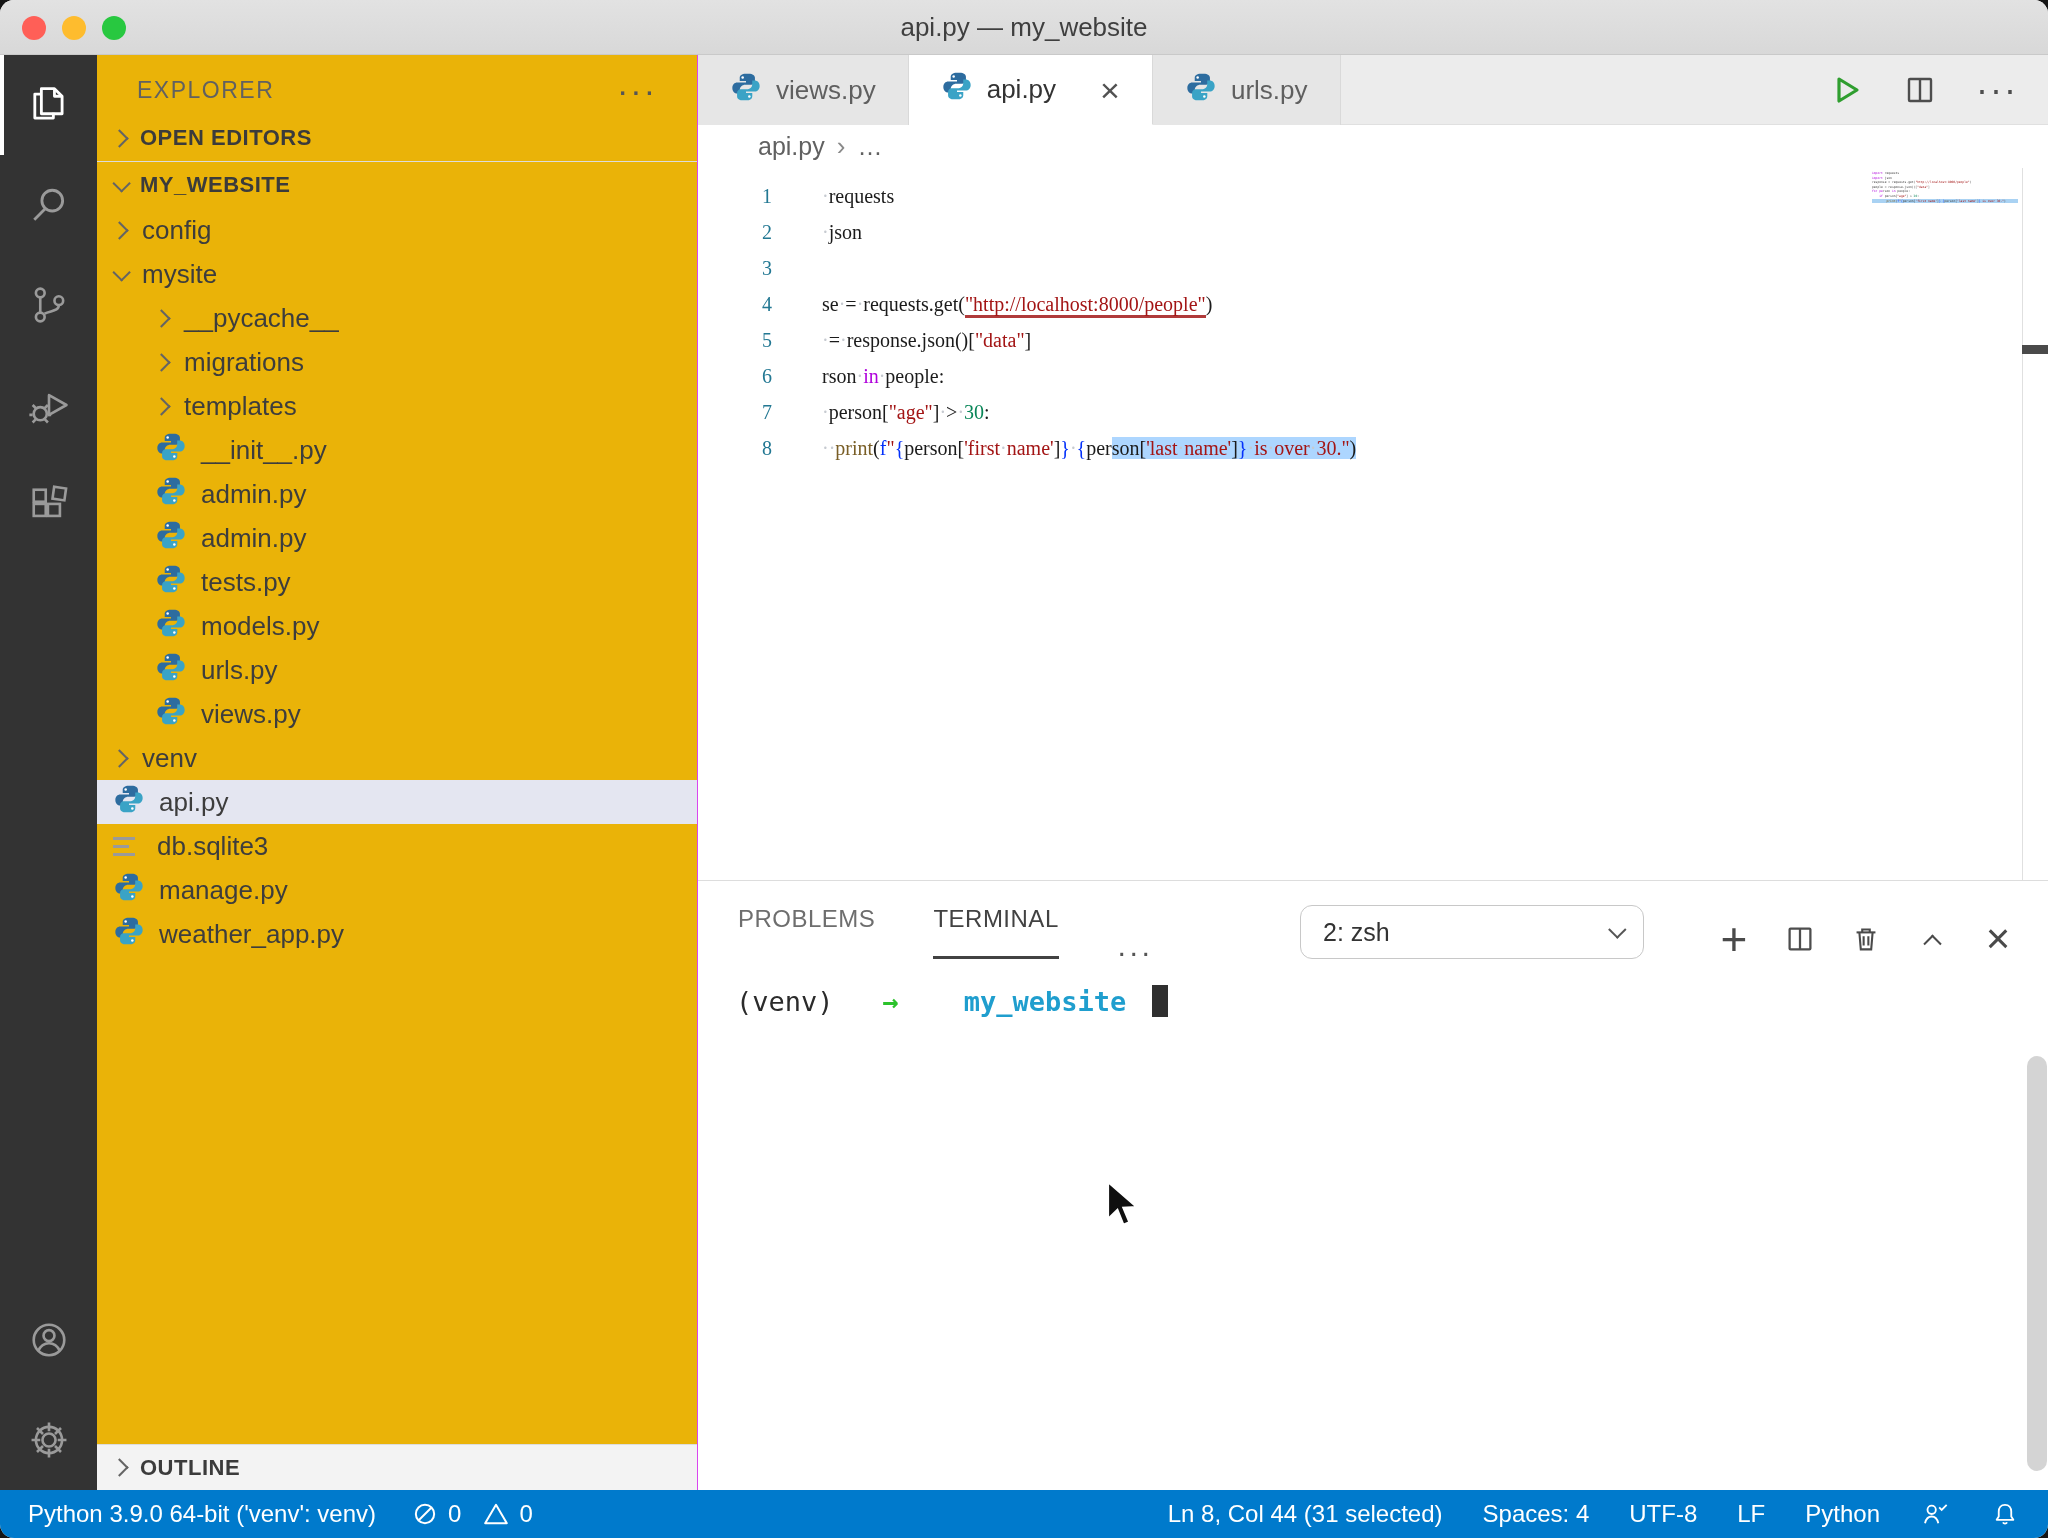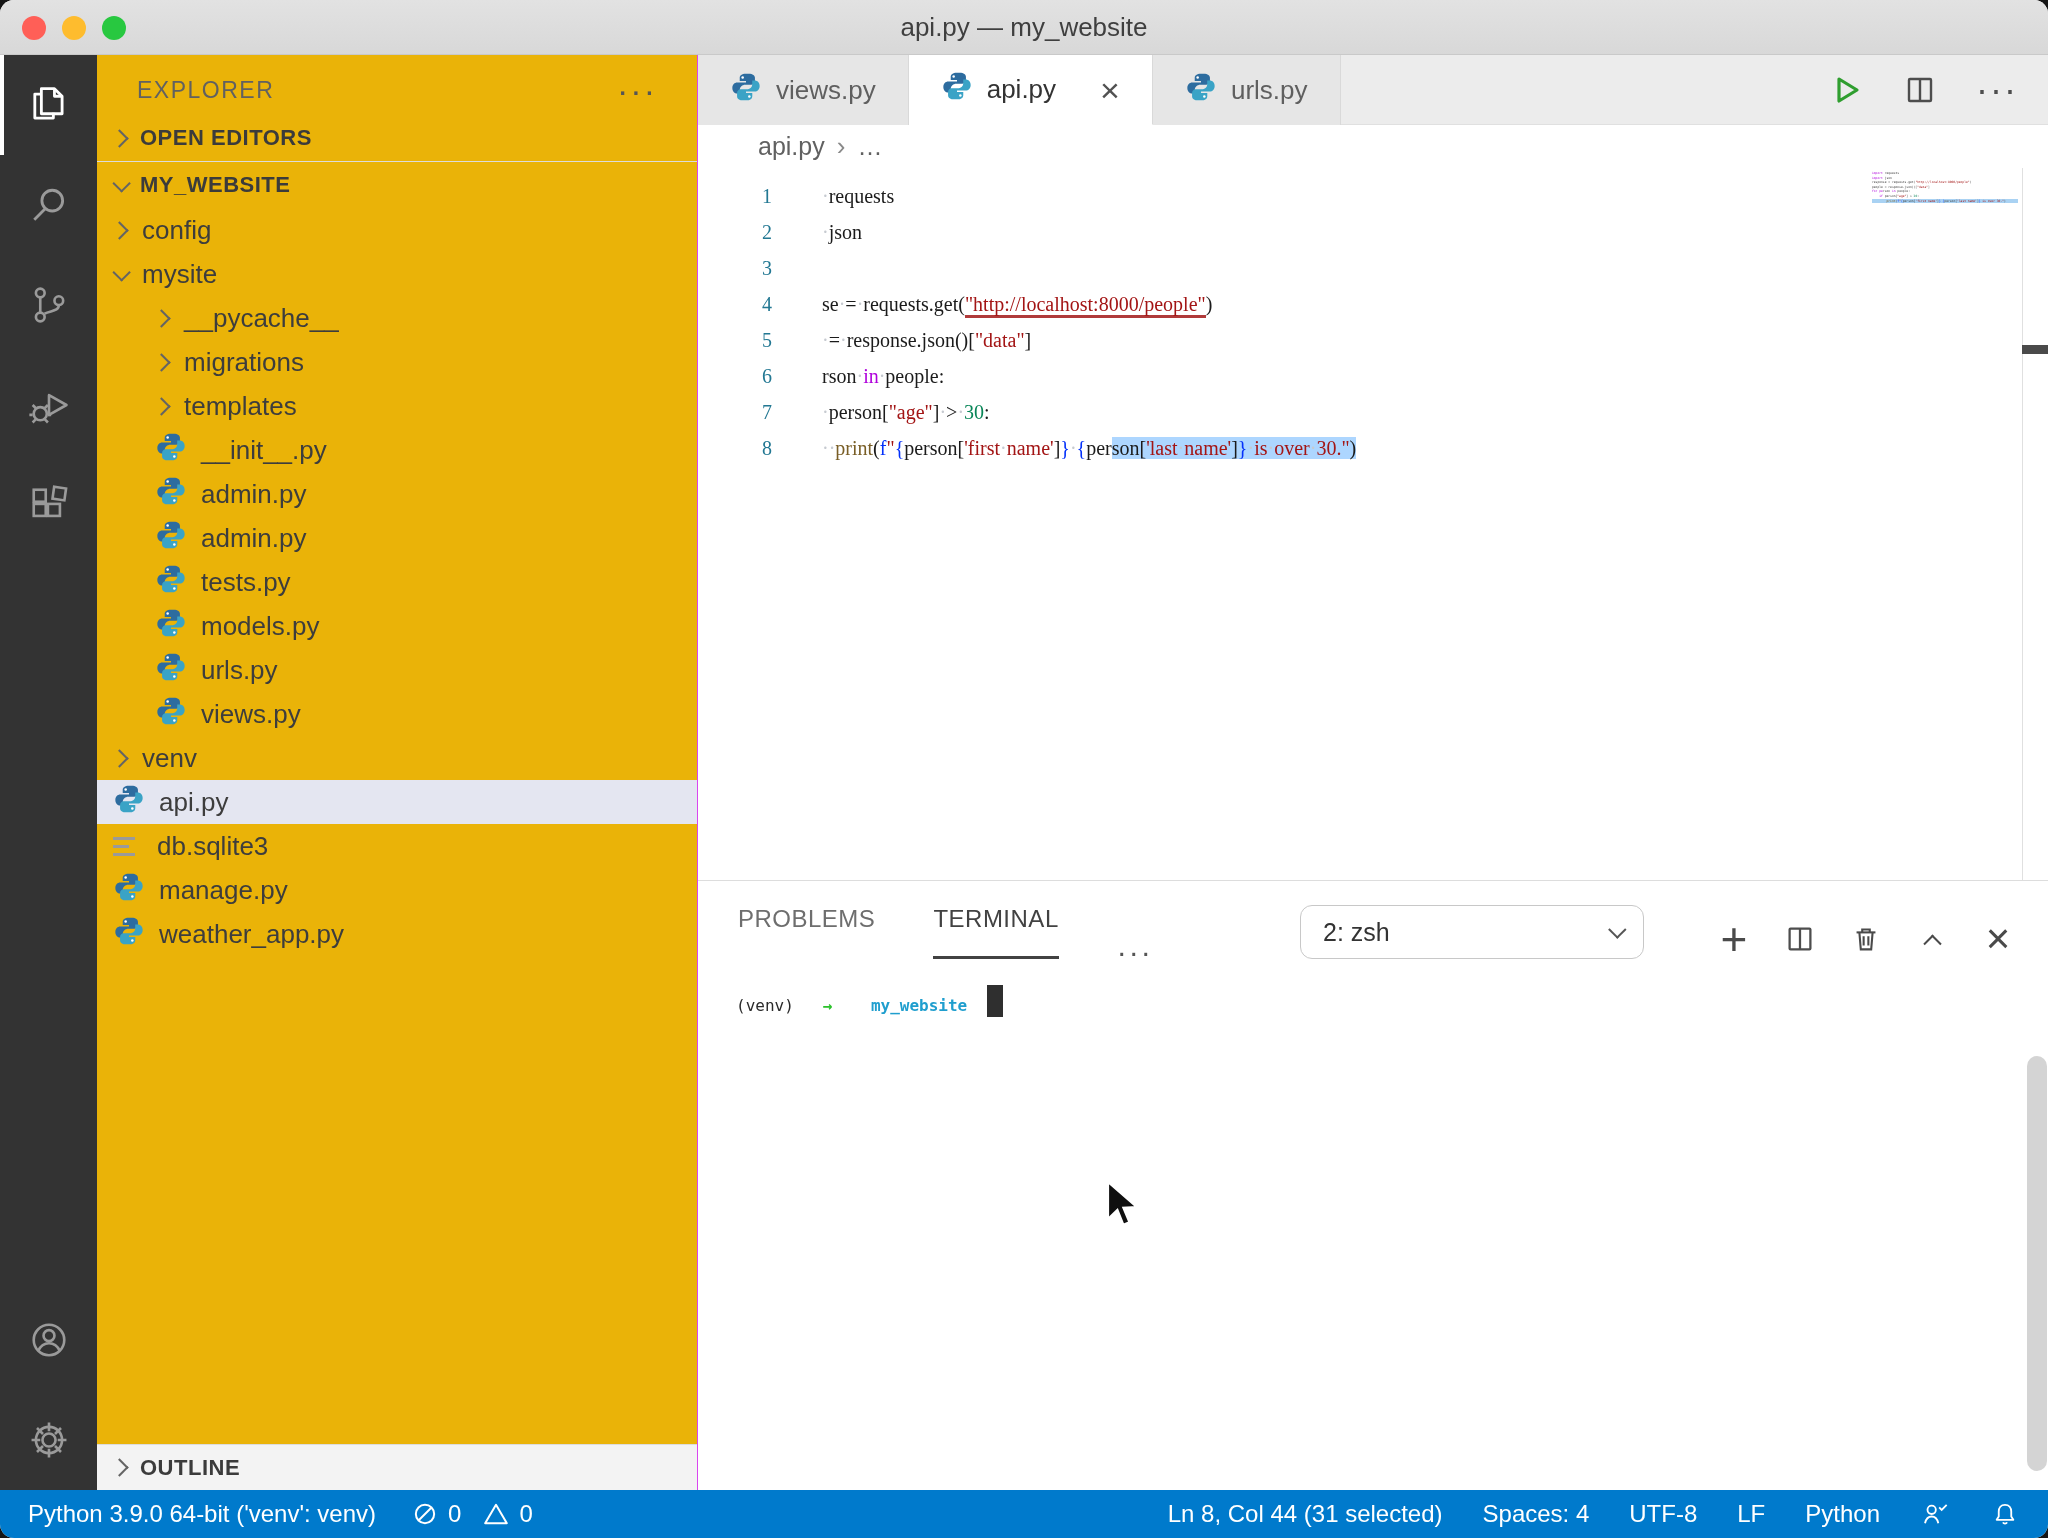--- a/index.html
+++ b/index.html
@@ -101,21 +101,21 @@
   .shell-select { width:344px; height:54px; border:1.6px solid #c8c8c8; border-radius:12px; background:#fff;
     display:flex; align-items:center; padding:0 22px; font-size:25px; color:#333; cursor:pointer; margin-right:44px; }
   .shell-select .chev { margin-left:auto; border-color:#555; transform:rotate(45deg) translateY(-4px); }
   .picon { color:#4a4a4a; cursor:pointer; display:flex; align-items:center; justify-content:center;
     width:40px; height:40px; margin-left:26px; }
   .picon svg { width:34px; height:34px; }
   .picon.plus { font-size:46px; font-weight:normal; line-height:34px; }
   .picon .chev { border-color:#4a4a4a; transform:rotate(-135deg) translate(-3px,-3px); }
   .picon.closex { font-size:42px; line-height:34px; }
   .term { padding:26px 8px 0 38px; font-family:"DejaVu Sans Mono","Liberation Mono",monospace;
-    font-size:16px; color:#2b2b2b; }
+    font-size:27px; color:#2b2b2b; }
   .t-arrow { font-weight:bold; }
   .t-cwd { font-weight:bold; }
   .t-cursor { display:inline-block; width:16px; height:32px; background:#2f2f2f; vertical-align:-6px; margin-left:10px; }
   .term-scrollbar { position:absolute; right:1px; top:175px; width:20px; height:415px;
     background:#b9b9b9; opacity:.62; border-radius:10px; cursor:pointer; }
 
   
   .statusbar { position:absolute; left:0; right:0; bottom:0; height:48px; color:#fff;
     display:flex; align-items:center; font-size:24px; padding:0 28px; }
   .st-item { display:flex; align-items:center; margin-right:34px; cursor:pointer; white-space:nowrap; }

